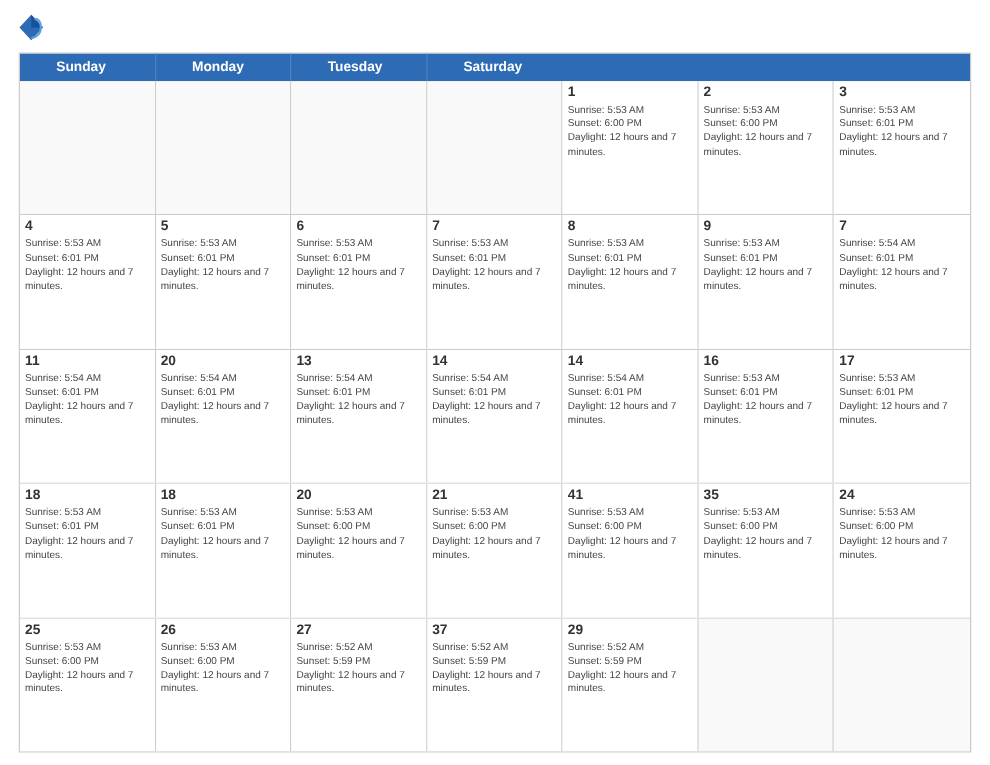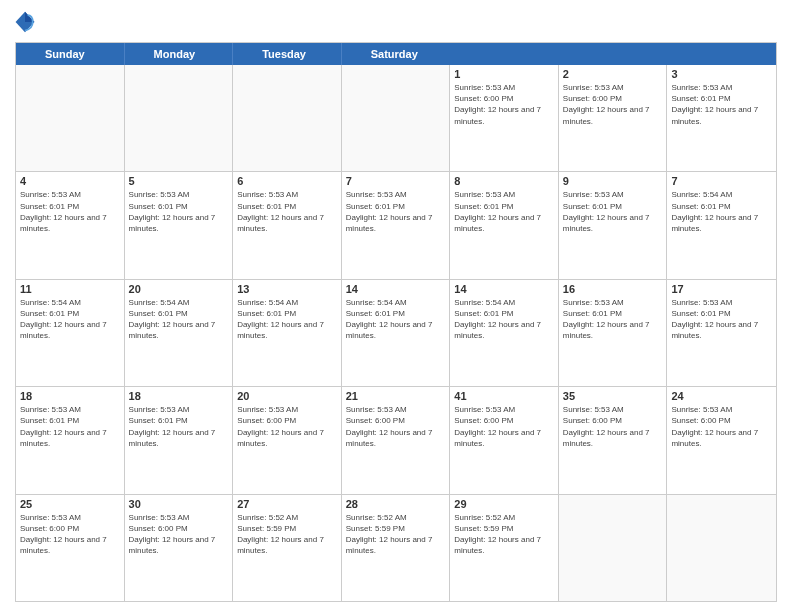--- a/index.html
+++ b/index.html
@@ -248,29 +248,29 @@
             <span class="day-num">24</span>
             <div class="day-info">Sunrise: 5:53 AM<br>Sunset: 6:00 PM<br>Daylight: 12 hours and 7 minutes.</div>
           </div>
         </div>
         <div class="cal-row">
           <div class="cal-cell">
             <span class="day-num">25</span>
             <div class="day-info">Sunrise: 5:53 AM<br>Sunset: 6:00 PM<br>Daylight: 12 hours and 7 minutes.</div>
           </div>
           <div class="cal-cell">
-            <span class="day-num">30</span>
+            <span class="day-num">26</span>
             <div class="day-info">Sunrise: 5:53 AM<br>Sunset: 6:00 PM<br>Daylight: 12 hours and 7 minutes.</div>
           </div>
           <div class="cal-cell">
             <span class="day-num">27</span>
             <div class="day-info">Sunrise: 5:52 AM<br>Sunset: 5:59 PM<br>Daylight: 12 hours and 7 minutes.</div>
           </div>
           <div class="cal-cell">
-            <span class="day-num">28</span>
+            <span class="day-num">37</span>
             <div class="day-info">Sunrise: 5:52 AM<br>Sunset: 5:59 PM<br>Daylight: 12 hours and 7 minutes.</div>
           </div>
           <div class="cal-cell">
             <span class="day-num">29</span>
             <div class="day-info">Sunrise: 5:52 AM<br>Sunset: 5:59 PM<br>Daylight: 12 hours and 7 minutes.</div>
           </div>
           <div class="cal-cell empty"></div>
           <div class="cal-cell empty"></div>
         </div>
       </div>

